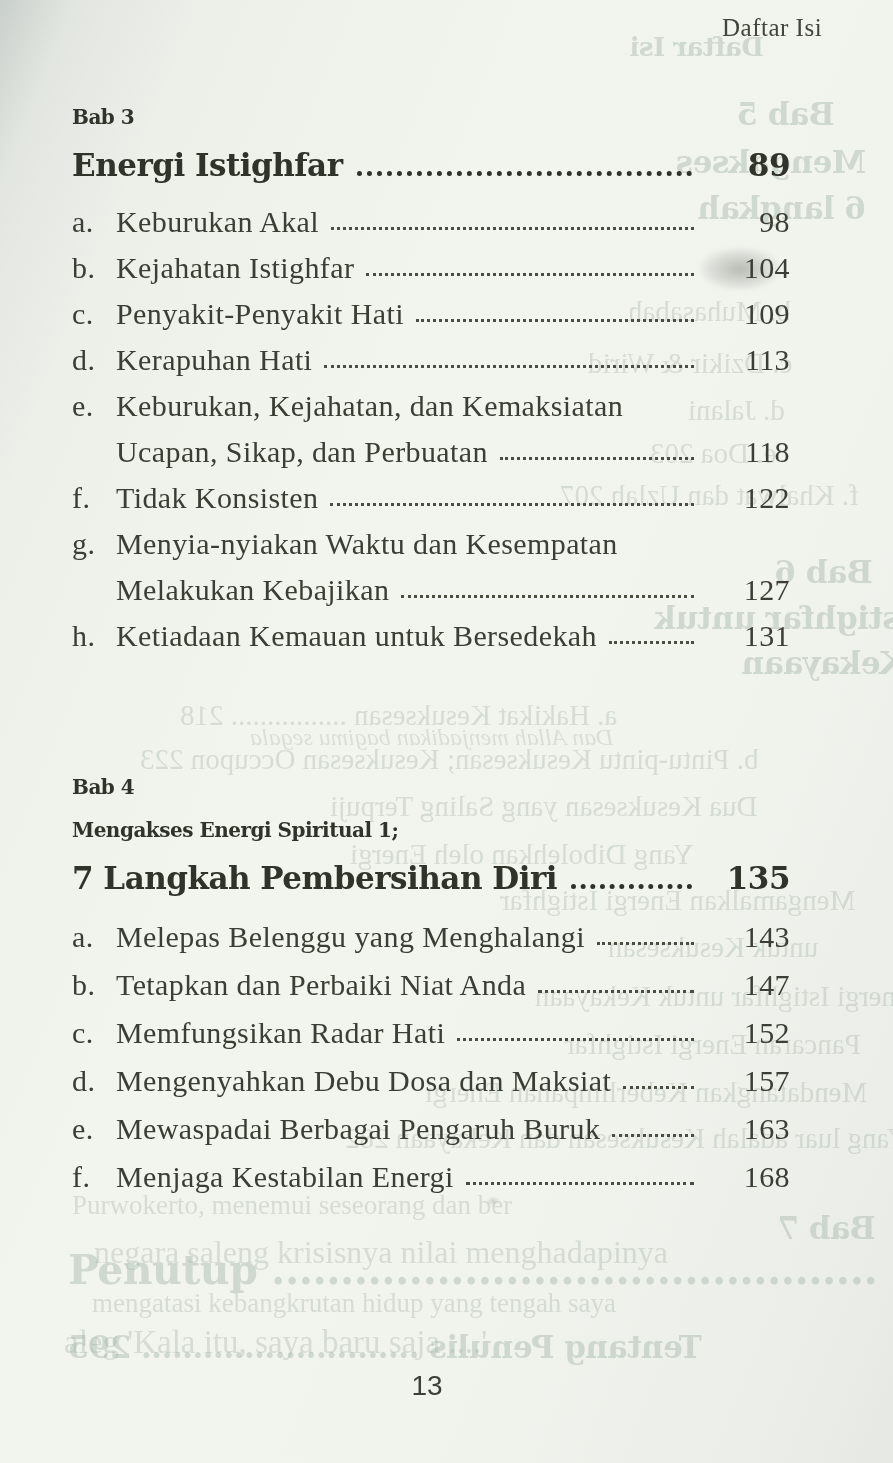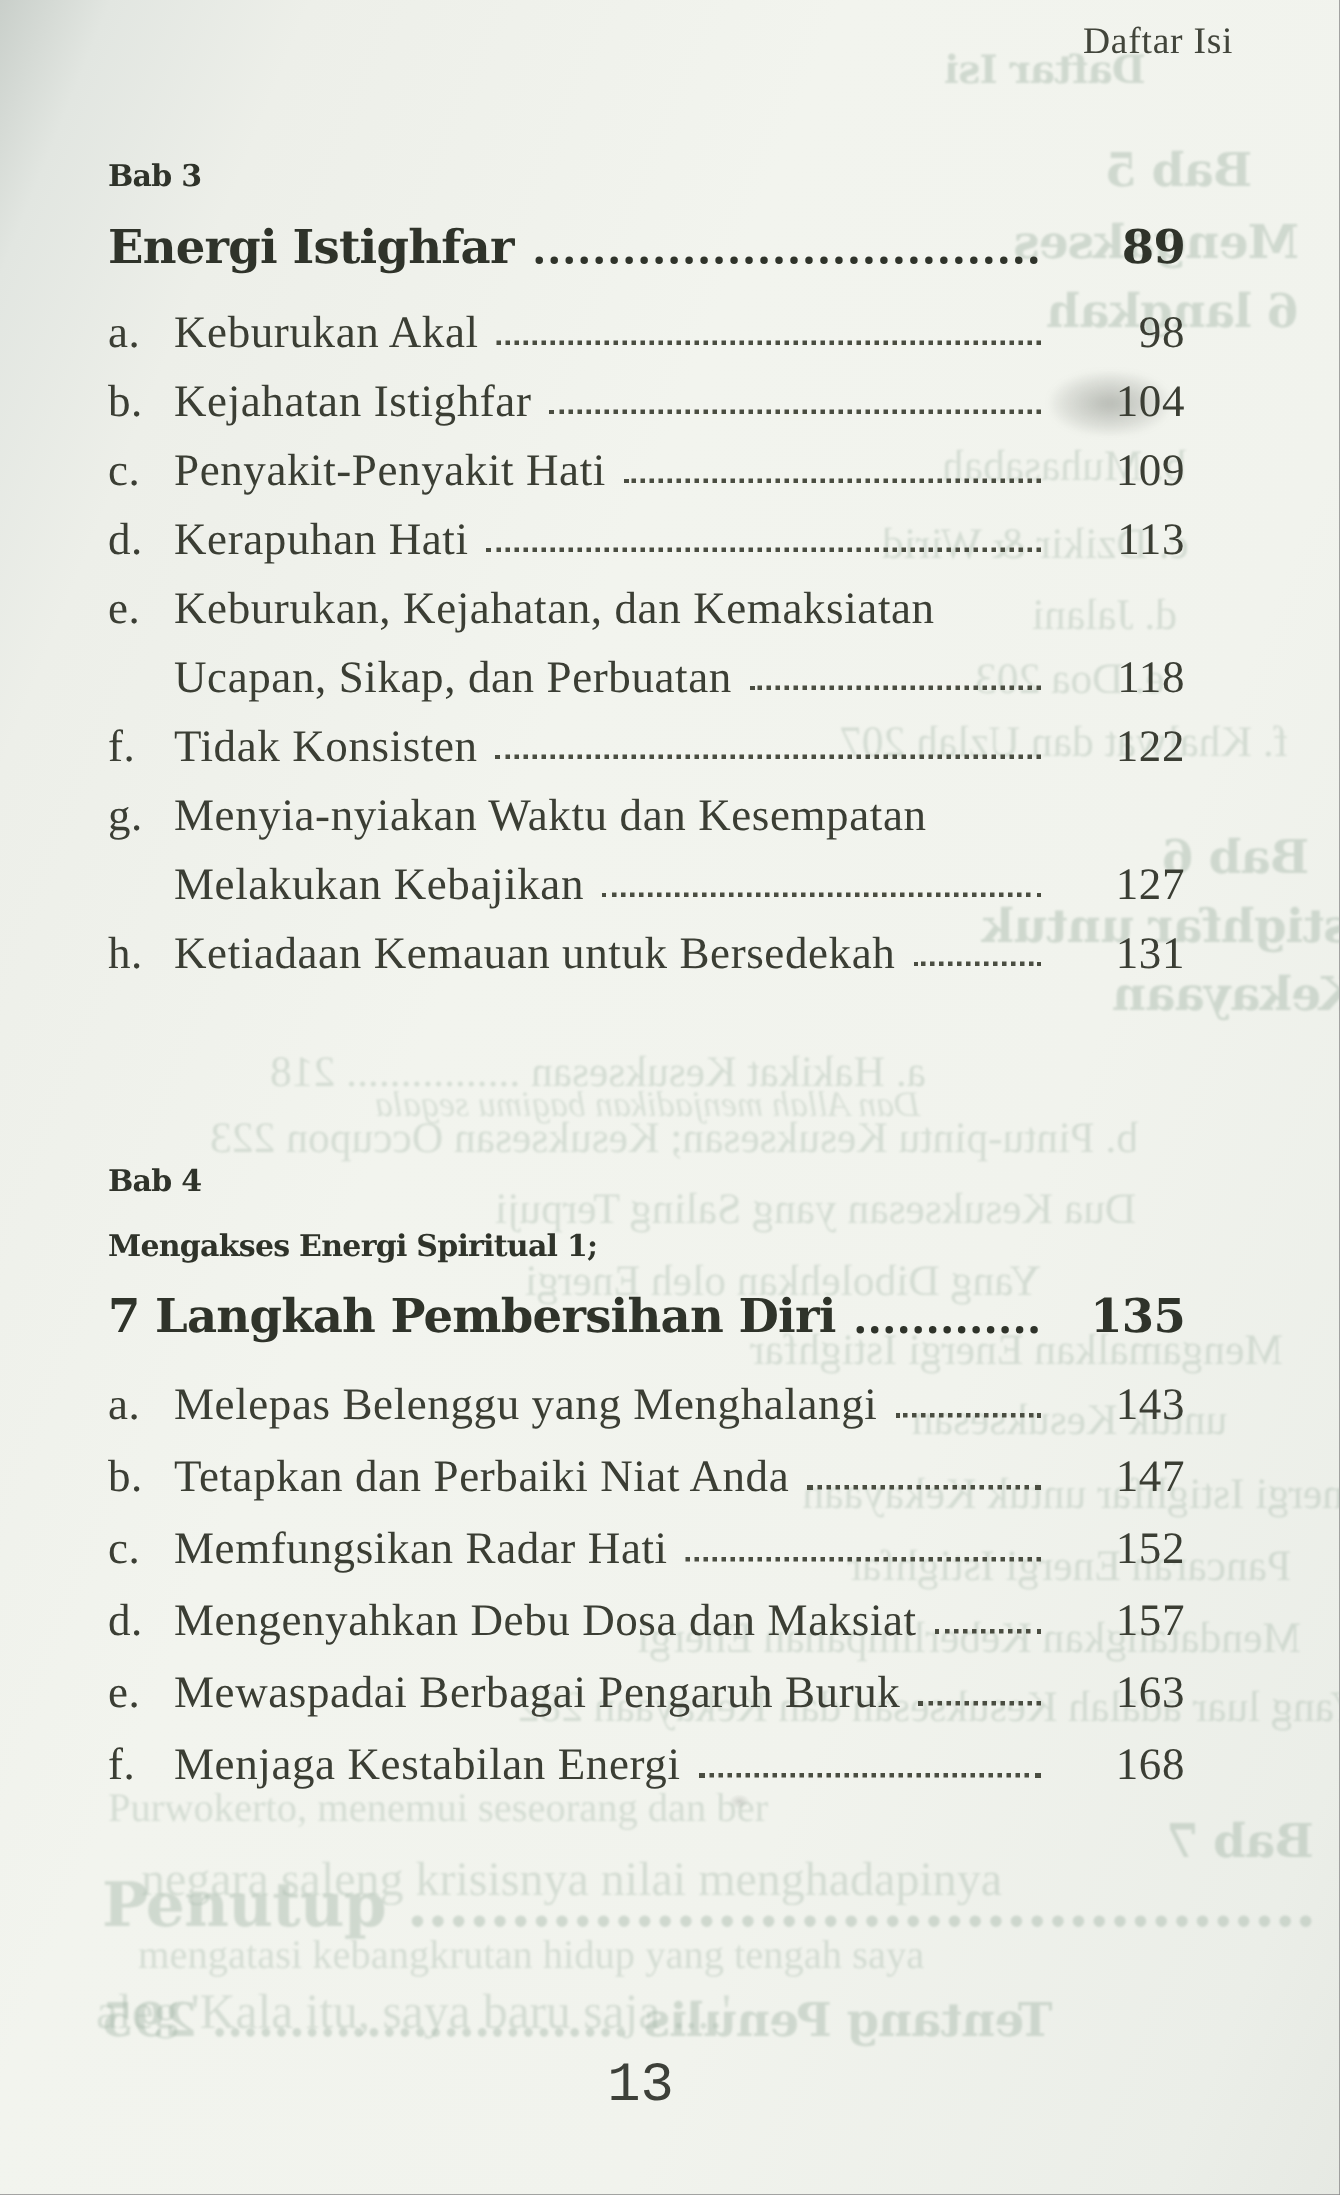--- a/index.html
+++ b/index.html
@@ -54,22 +54,22 @@
   .smudge{position:absolute;pointer-events:none;}
   .smudge-1{left:700px;top:248px;width:80px;height:42px;
     background:radial-gradient(ellipse at center, rgba(92,97,90,.38) 0%, rgba(92,97,90,.12) 55%, rgba(92,97,90,0) 75%);
     filter:blur(2px);}
   .smudge-2{left:486px;top:1196px;width:14px;height:10px;
     background:radial-gradient(ellipse at center, rgba(110,115,108,.25) 0%, rgba(110,115,108,0) 70%);}
   
   .folio{
     position:absolute;top:1370px;left:377px;width:100px;
     text-align:center;
-    font-family:Liberation Mono, monospace;
-    font-size:37px;color:#3d4039;
+    font-family:Liberation Sans, sans-serif;
+    font-size:28px;color:#3d4039;
   }
 </style>
 </head>
 <body>
 
 <div class="page">
 
   <div>
     <span class="g gb" style="left:630px;top:32px;font-size:26px">Daftar Isi</span>
     <span class="g gb" style="left:737px;top:96px;font-size:31px">Bab 5</span>

